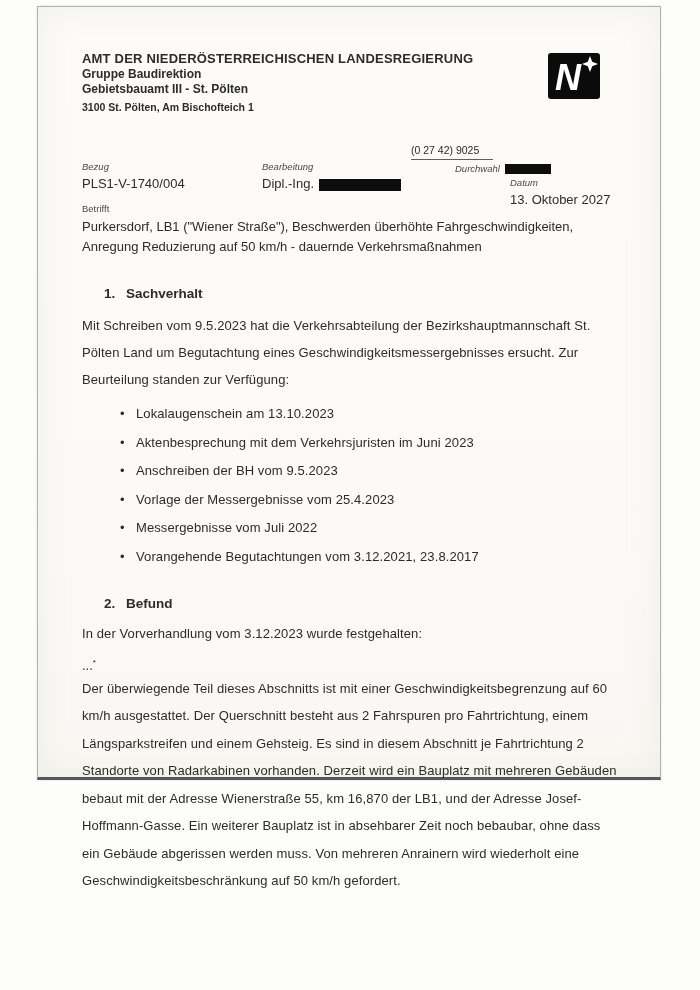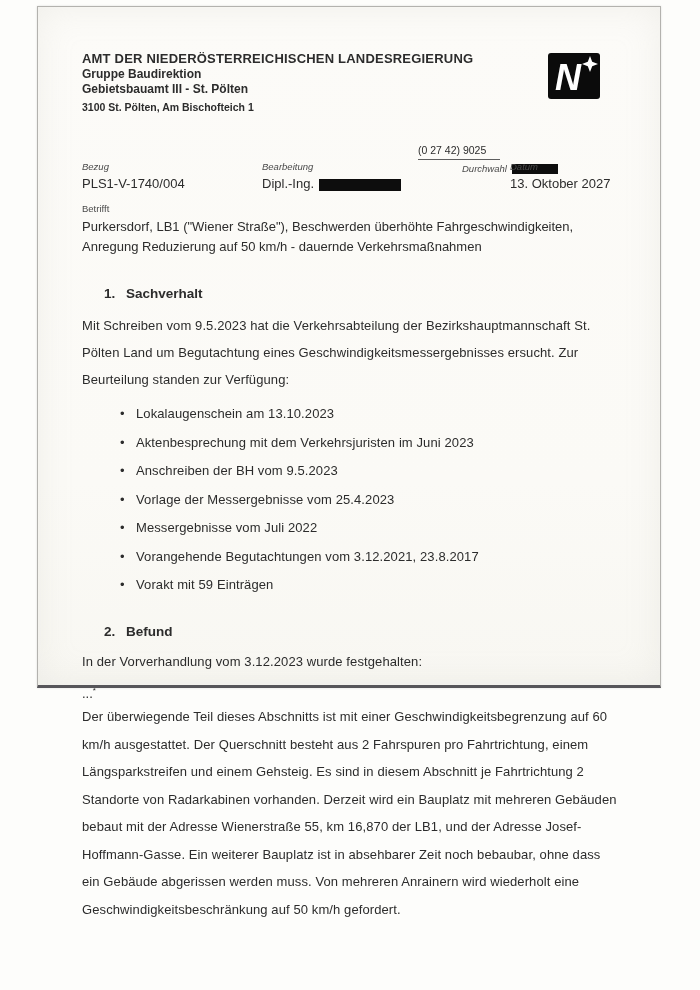--- a/index.html
+++ b/index.html
@@ -10,21 +10,21 @@
     width:700px; height:990px;
     background:#fdfdfb;
     overflow:hidden;
     font-family:"Liberation Sans", sans-serif;
     color:#2c2c2c;
   }
 
   .page {
     position:absolute;
     left:37px; top:6px;
-    width:624px; height:682px;
+    width:624px; height:774px;
     box-sizing:border-box;
     background:linear-gradient(180deg,#fcfbf8 0%, #fbfaf6 70%, #f8f7f2 100%);
     border:1px solid #b3b2ae;
     border-bottom:3px solid #57565a;
     box-shadow:0 0 2px rgba(0,0,0,0.12), inset 0 0 35px rgba(190,188,176,0.18);
   }
 
   .content { padding:0 40px 0 44px; }
 
   
@@ -38,22 +38,22 @@
     width:52px; height:46px;
   }
 
   
   .ref-block { position:relative; height:56px; margin-top:34px; }
   .ref-label { font-size:9.5px; color:#4a4a4a; margin-bottom:4px;font-style:italic; }
   .ref-value { font-size:13px; white-space:nowrap; }
   .ref-col { position:absolute; top:14px; }
   .col-bezug       { left:0; }
   .col-bearbeitung { left:180px; }
-  .col-durchwahl   { left:336px; top:-3px; }
-  .col-datum       { left:428px; }
+  .col-durchwahl   { left:329px; top:-3px; }
+  .col-datum       { left:428px;margin-top:16px; }
 
   .phone { font-size:10.5px; white-space:nowrap; }
   .phone-line { width:82px; border-bottom:1px solid #5e5e5e; margin:2px 0 3px; height:1px; }
   .label-row { display:flex; align-items:center;padding-left:44px; }
 
   .redact { background:#0d0d0d; display:inline-block; }
   .redact-bearb { width:82px; height:12px; margin-left:5px; vertical-align:middle; }
   .redact-durch { width:46px; height:10px; margin-left:5px; margin-top:1px; }
 
   
@@ -129,21 +129,20 @@
       </div>
       <p class="para">Mit Schreiben vom 9.5.2023 hat die Verkehrsabteilung der Bezirkshauptmannschaft St. Pölten Land um Begutachtung eines Geschwindigkeitsmessergebnisses ersucht. Zur Beurteilung standen zur Verfügung:</p>
 
       <ul class="bullets">
         <li>Lokalaugenschein am 13.10.2023</li>
         <li>Aktenbesprechung mit dem Verkehrsjuristen im Juni 2023</li>
         <li>Anschreiben der BH vom 9.5.2023</li>
         <li>Vorlage der Messergebnisse vom 25.4.2023</li>
         <li>Messergebnisse vom Juli 2022</li>
         <li>Vorangehende Begutachtungen vom 3.12.2021, 23.8.2017</li>
-        <li>Vorakt mit 59 Einträgen</li>
       </ul>
 
       <div class="section-heading">
         <span class="num">2.</span><span>Befund</span>
       </div>
       <p class="sec2-intro">In der Vorverhandlung vom 3.12.2023 wurde festgehalten:</p>
       <div class="ellipsis-line">
         <span>...</span><sup>*</sup>
       </div>
       <p class="body2">Der überwiegende Teil dieses Abschnitts ist mit einer Geschwindigkeitsbegrenzung auf 60 km/h ausgestattet. Der Querschnitt besteht aus 2 Fahrspuren pro Fahrtrichtung, einem Längsparkstreifen und einem Gehsteig. Es sind in diesem Abschnitt je Fahrtrichtung 2 Standorte von Radarkabinen vorhanden. Derzeit wird ein Bauplatz mit mehreren Gebäuden bebaut mit der Adresse Wienerstraße 55, km 16,870 der LB1, und der Adresse Josef-Hoffmann-Gasse. Ein weiterer Bauplatz ist in absehbarer Zeit noch bebaubar, ohne dass ein Gebäude abgerissen werden muss. Von mehreren Anrainern wird wiederholt eine Geschwindigkeitsbeschränkung auf 50 km/h gefordert.</p>

